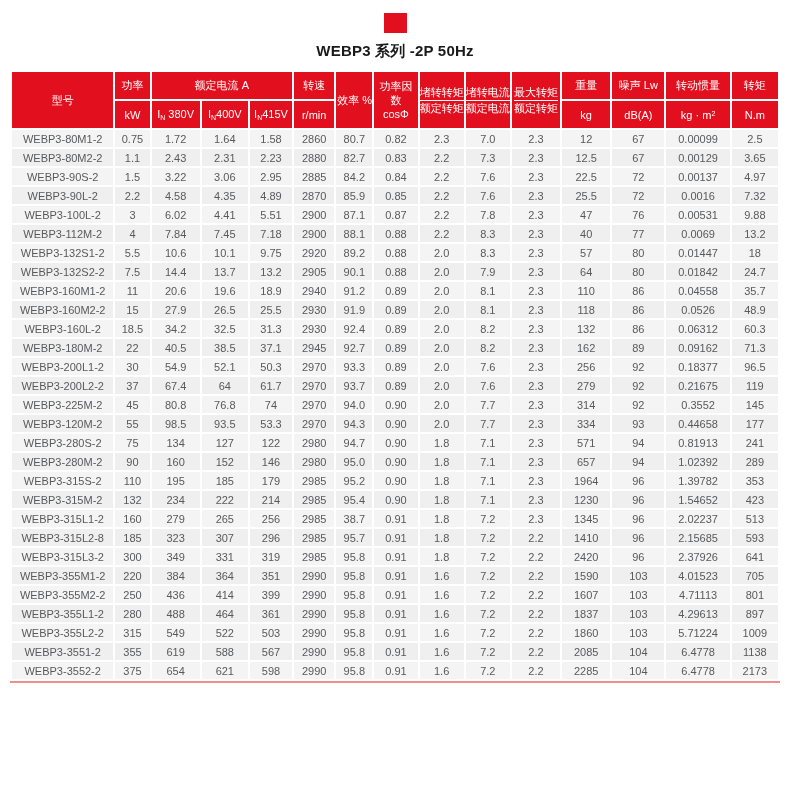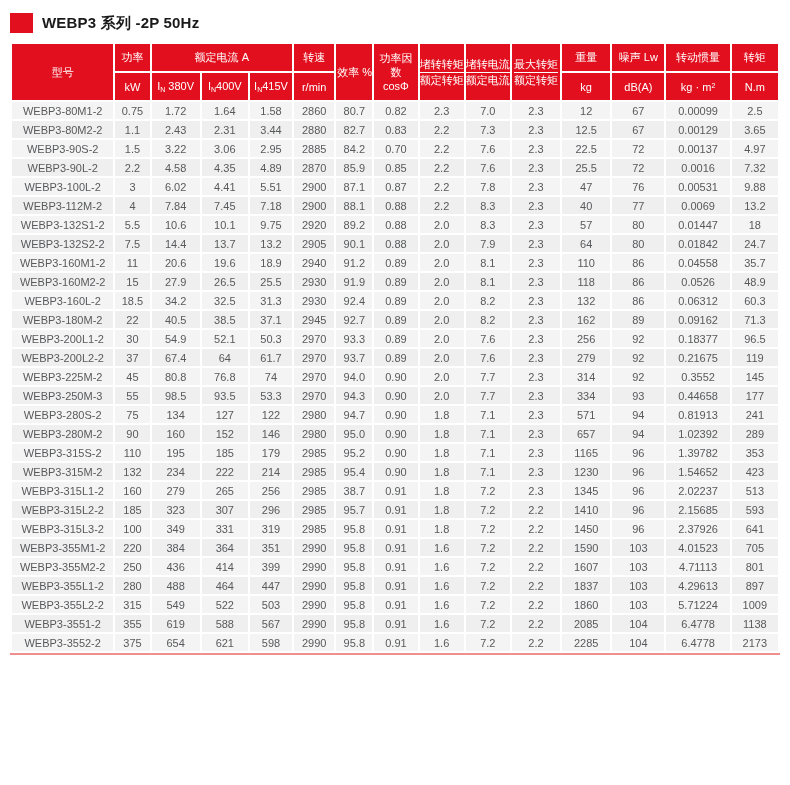--- a/index.html
+++ b/index.html
@@ -9,20 +9,21 @@
     background: #ffffff;
     font-family: "Liberation Sans", "DejaVu Sans", sans-serif;
   }
   .page { width: 790px; padding: 0 10px; }
 
   
   .title-bar {
     display: flex; align-items: center;
     padding: 13px 0 9px 0;
     gap: 9px;
+    flex-direction: column;
   }
   .title-square { width: 23px; height: 20px; background: #e2101f; flex: 0 0 auto; }
   .title-text { font-size: 15px; font-weight: bold; color: #1a1a1a; letter-spacing: 0.2px; }
 
   
   table.spec {
     width: 770px;
     table-layout: fixed;
     border-collapse: collapse;
     font-size: 11px;
@@ -150,41 +151,41 @@
           <td>12</td>
           <td>67</td>
           <td>0.00099</td>
           <td>2.5</td>
         </tr>
         <tr>
           <td>WEBP3-80M2-2</td>
           <td>1.1</td>
           <td>2.43</td>
           <td>2.31</td>
-          <td>3.44</td>
+          <td>2.23</td>
           <td>2880</td>
           <td>82.7</td>
           <td>0.83</td>
           <td>2.2</td>
           <td>7.3</td>
           <td>2.3</td>
           <td>12.5</td>
           <td>67</td>
           <td>0.00129</td>
           <td>3.65</td>
         </tr>
         <tr>
           <td>WEBP3-90S-2</td>
           <td>1.5</td>
           <td>3.22</td>
           <td>3.06</td>
           <td>2.95</td>
           <td>2885</td>
           <td>84.2</td>
-          <td>0.70</td>
+          <td>0.84</td>
           <td>2.2</td>
           <td>7.6</td>
           <td>2.3</td>
           <td>22.5</td>
           <td>72</td>
           <td>0.00137</td>
           <td>4.97</td>
         </tr>
         <tr>
           <td>WEBP3-90L-2</td>
@@ -384,21 +385,21 @@
           <td>0.90</td>
           <td>2.0</td>
           <td>7.7</td>
           <td>2.3</td>
           <td>314</td>
           <td>92</td>
           <td>0.3552</td>
           <td>145</td>
         </tr>
         <tr>
-          <td>WEBP3-250M-3</td>
+          <td>WEBP3-120M-2</td>
           <td>55</td>
           <td>98.5</td>
           <td>93.5</td>
           <td>53.3</td>
           <td>2970</td>
           <td>94.3</td>
           <td>0.90</td>
           <td>2.0</td>
           <td>7.7</td>
           <td>2.3</td>
@@ -446,21 +447,21 @@
           <td>110</td>
           <td>195</td>
           <td>185</td>
           <td>179</td>
           <td>2985</td>
           <td>95.2</td>
           <td>0.90</td>
           <td>1.8</td>
           <td>7.1</td>
           <td>2.3</td>
-          <td>1165</td>
+          <td>1964</td>
           <td>96</td>
           <td>1.39782</td>
           <td>353</td>
         </tr>
         <tr>
           <td>WEBP3-315M-2</td>
           <td>132</td>
           <td>234</td>
           <td>222</td>
           <td>214</td>
@@ -486,49 +487,49 @@
           <td>0.91</td>
           <td>1.8</td>
           <td>7.2</td>
           <td>2.3</td>
           <td>1345</td>
           <td>96</td>
           <td>2.02237</td>
           <td>513</td>
         </tr>
         <tr>
-          <td>WEBP3-315L2-2</td>
+          <td>WEBP3-315L2-8</td>
           <td>185</td>
           <td>323</td>
           <td>307</td>
           <td>296</td>
           <td>2985</td>
           <td>95.7</td>
           <td>0.91</td>
           <td>1.8</td>
           <td>7.2</td>
           <td>2.2</td>
           <td>1410</td>
           <td>96</td>
           <td>2.15685</td>
           <td>593</td>
         </tr>
         <tr>
           <td>WEBP3-315L3-2</td>
-          <td>100</td>
+          <td>300</td>
           <td>349</td>
           <td>331</td>
           <td>319</td>
           <td>2985</td>
           <td>95.8</td>
           <td>0.91</td>
           <td>1.8</td>
           <td>7.2</td>
           <td>2.2</td>
-          <td>1450</td>
+          <td>2420</td>
           <td>96</td>
           <td>2.37926</td>
           <td>641</td>
         </tr>
         <tr>
           <td>WEBP3-355M1-2</td>
           <td>220</td>
           <td>384</td>
           <td>364</td>
           <td>351</td>
@@ -558,21 +559,21 @@
           <td>1607</td>
           <td>103</td>
           <td>4.71113</td>
           <td>801</td>
         </tr>
         <tr>
           <td>WEBP3-355L1-2</td>
           <td>280</td>
           <td>488</td>
           <td>464</td>
-          <td>447</td>
+          <td>361</td>
           <td>2990</td>
           <td>95.8</td>
           <td>0.91</td>
           <td>1.6</td>
           <td>7.2</td>
           <td>2.2</td>
           <td>1837</td>
           <td>103</td>
           <td>4.29613</td>
           <td>897</td>

